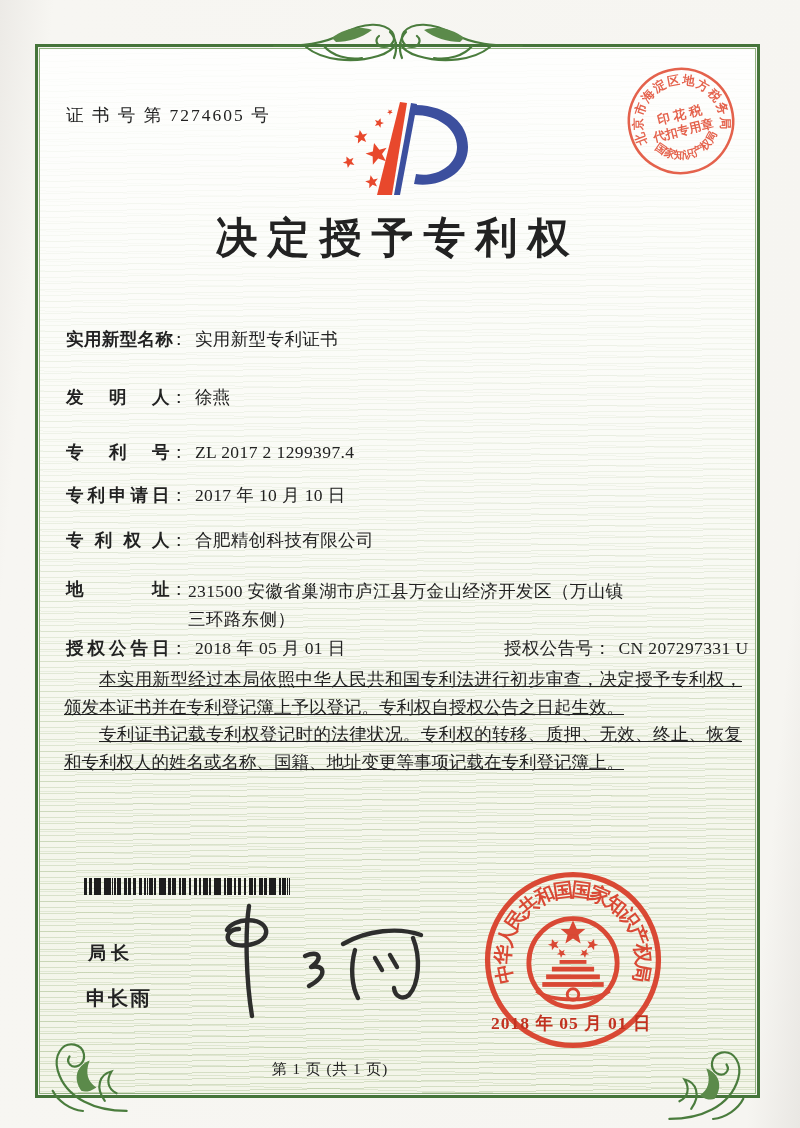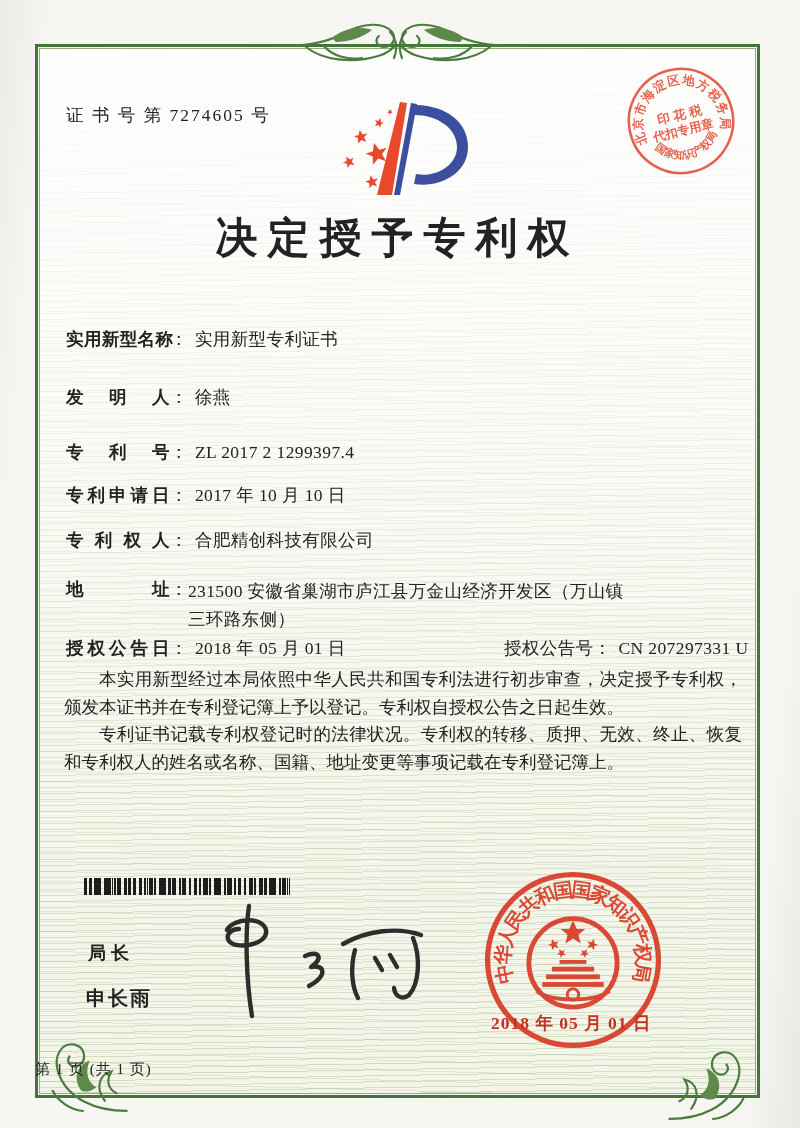--- a/index.html
+++ b/index.html
@@ -17,30 +17,30 @@
       repeating-linear-gradient(181.5deg, rgba(139,168,106,.20) 0 1px, rgba(0,0,0,0) 1px 10px);}
   .abs{position:absolute;}
   .cert-no{left:66px;top:103px;font-size:17.5px;letter-spacing:2px;white-space:nowrap;}
   .title{left:35px;top:210px;width:725px;text-align:center;font-size:42px;font-weight:700;letter-spacing:10px;white-space:nowrap;}
   .field{left:66px;font-size:17.5px;white-space:nowrap;letter-spacing:.4px;}
   .flabel{display:inline-block;width:104px;text-align:justify;text-align-last:justify;vertical-align:top;font-weight:bold;}
   .fvalue{margin-left:7px;}
   .addr-block{display:inline-block;vertical-align:top;line-height:28px;white-space:normal;width:560px;}
   .grant2{position:absolute;left:407px;top:0;margin-left:31px;}
   .paras{left:64px;top:666px;width:678px;font-size:17.5px;line-height:27.6px;text-align:justify;}
-  .paras p{margin:0;text-indent:2em;}
+  .paras p{margin:0;text-indent:2em;text-decoration:underline;}
   .barcode{left:84px;top:878px;width:206px;height:17px;
     background:
       repeating-linear-gradient(90deg,#1d1d1d 0 2px,rgba(0,0,0,0) 2px 5px),
       repeating-linear-gradient(90deg,#1d1d1d 0 1px,rgba(0,0,0,0) 1px 7px),
       repeating-linear-gradient(90deg,#1d1d1d 0 3px,rgba(0,0,0,0) 3px 11px);}
   .officer-title{left:88px;top:941px;font-size:18px;font-family:Liberation Serif, serif;font-weight:600;letter-spacing:5px;}
   .officer-name{left:86px;top:985px;font-size:20px;font-family:"Liberation Sans","DejaVu Sans",sans-serif;font-weight:600;letter-spacing:2px;}
   .seal-date{left:491px;top:1011px;font-size:17.5px;font-weight:700;color:#c23220;letter-spacing:1px;white-space:nowrap;}
-  .footer{left:35px;top:1060px;width:590px;text-align:left;font-size:15px;letter-spacing:1px;}
+  .footer{left:35px;top:1060px;width:590px;text-align:center;font-size:15px;letter-spacing:1px;}
   .stamp-tax{left:622px;top:62px;width:118px;height:118px;transform:rotate(-14deg);opacity:.9;}
   .seal-main{left:477px;top:864px;width:192px;height:192px;opacity:.92;}
   .logo{left:328px;top:96px;width:152px;height:106px;}
   .sig{left:205px;top:898px;width:230px;height:125px;}
   .orn-top{left:272px;top:16px;width:252px;height:56px;}
   .orn-bl{left:42px;top:1032px;width:92px;height:84px;}
   .orn-br{left:662px;top:1040px;width:92px;height:84px;transform:scaleX(-1);}
   svg{display:block;overflow:visible;}
 </style>
 </head>

